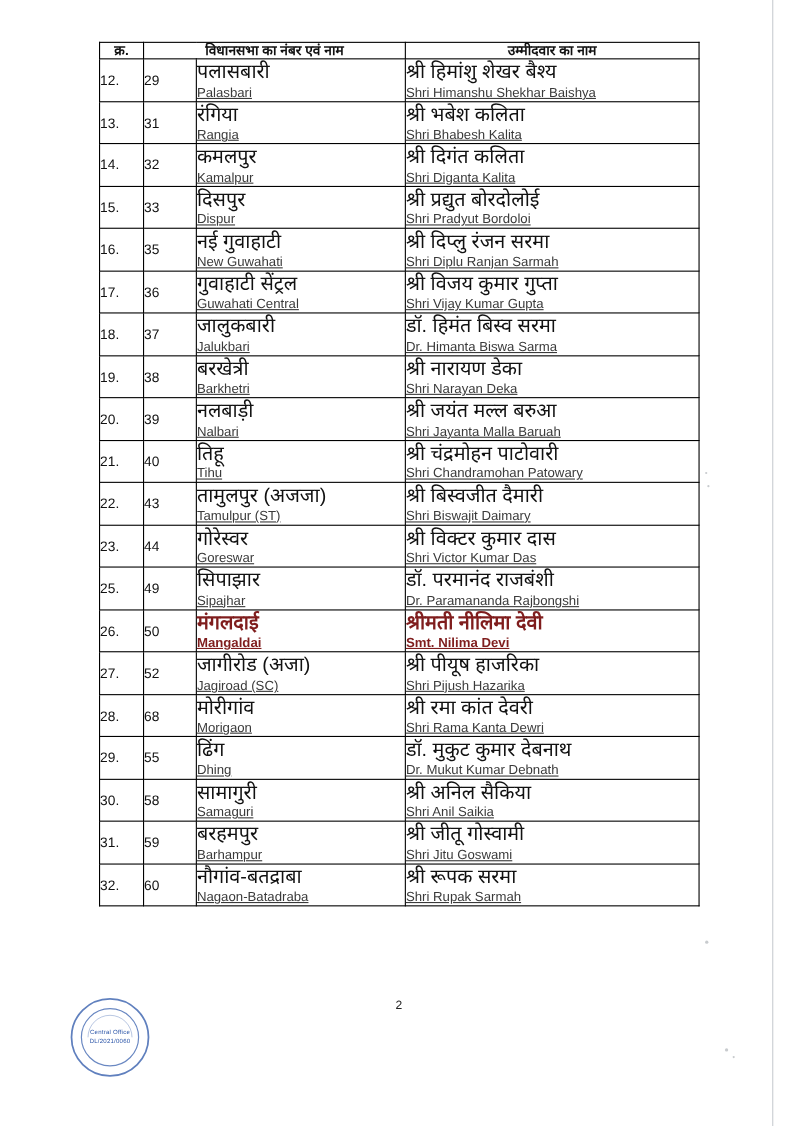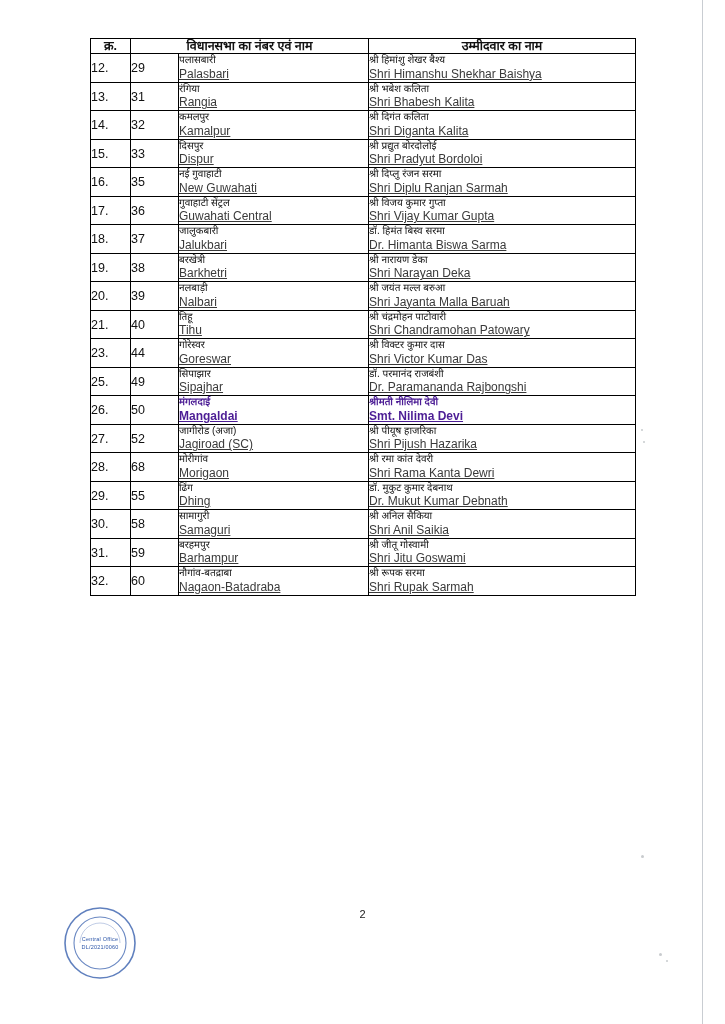--- a/index.html
+++ b/index.html
@@ -52,35 +52,35 @@
   .col-cand { width: 267px; }
 
   td.sno, td.acno {
     text-align: left;
     font-size: 12.5px;
   }
   td.acname, td.cand {
     padding: 4px 6px 4px 8px;
   }
   .hindi {
-    font-size: 10px;
+    font-size: 18px;
     line-height: 1.25;
     white-space: nowrap;
   }
   .latin {
     font-size: 12px;
     line-height: 1.25;
     color: #3a3a3a;
     white-space: nowrap;
     text-decoration: underline;
   }
   tr.bold-row .hindi,
   tr.bold-row .latin {
     font-weight: bold;
-    color: #4c1d95;
+    color: #7f1d1d;
   }
   .page-number {
     position: absolute;
     left: 0;
     top: 908px;
     width: 725px;
     text-align: center;
     font-size: 11px;
     color: #222222;
   }
@@ -255,20 +255,32 @@
             <td class="acname">
               <div class="hindi">तिहू</div>
               <div class="latin">Tihu</div>
             </td>
             <td class="cand">
               <div class="hindi">श्री चंद्रमोहन पाटोवारी</div>
               <div class="latin">Shri Chandramohan Patowary</div>
             </td>
           </tr>
           <tr>
+            <td class="sno">22.</td>
+            <td class="acno">43</td>
+            <td class="acname">
+              <div class="hindi">तामुलपुर (अजजा)</div>
+              <div class="latin">Tamulpur (ST)</div>
+            </td>
+            <td class="cand">
+              <div class="hindi">श्री बिस्वजीत दैमारी</div>
+              <div class="latin">Shri Biswajit Daimary</div>
+            </td>
+          </tr>
+          <tr>
             <td class="sno">23.</td>
             <td class="acno">44</td>
             <td class="acname">
               <div class="hindi">गोरेस्वर</div>
               <div class="latin">Goreswar</div>
             </td>
             <td class="cand">
               <div class="hindi">श्री विक्टर कुमार दास</div>
               <div class="latin">Shri Victor Kumar Das</div>
             </td>

